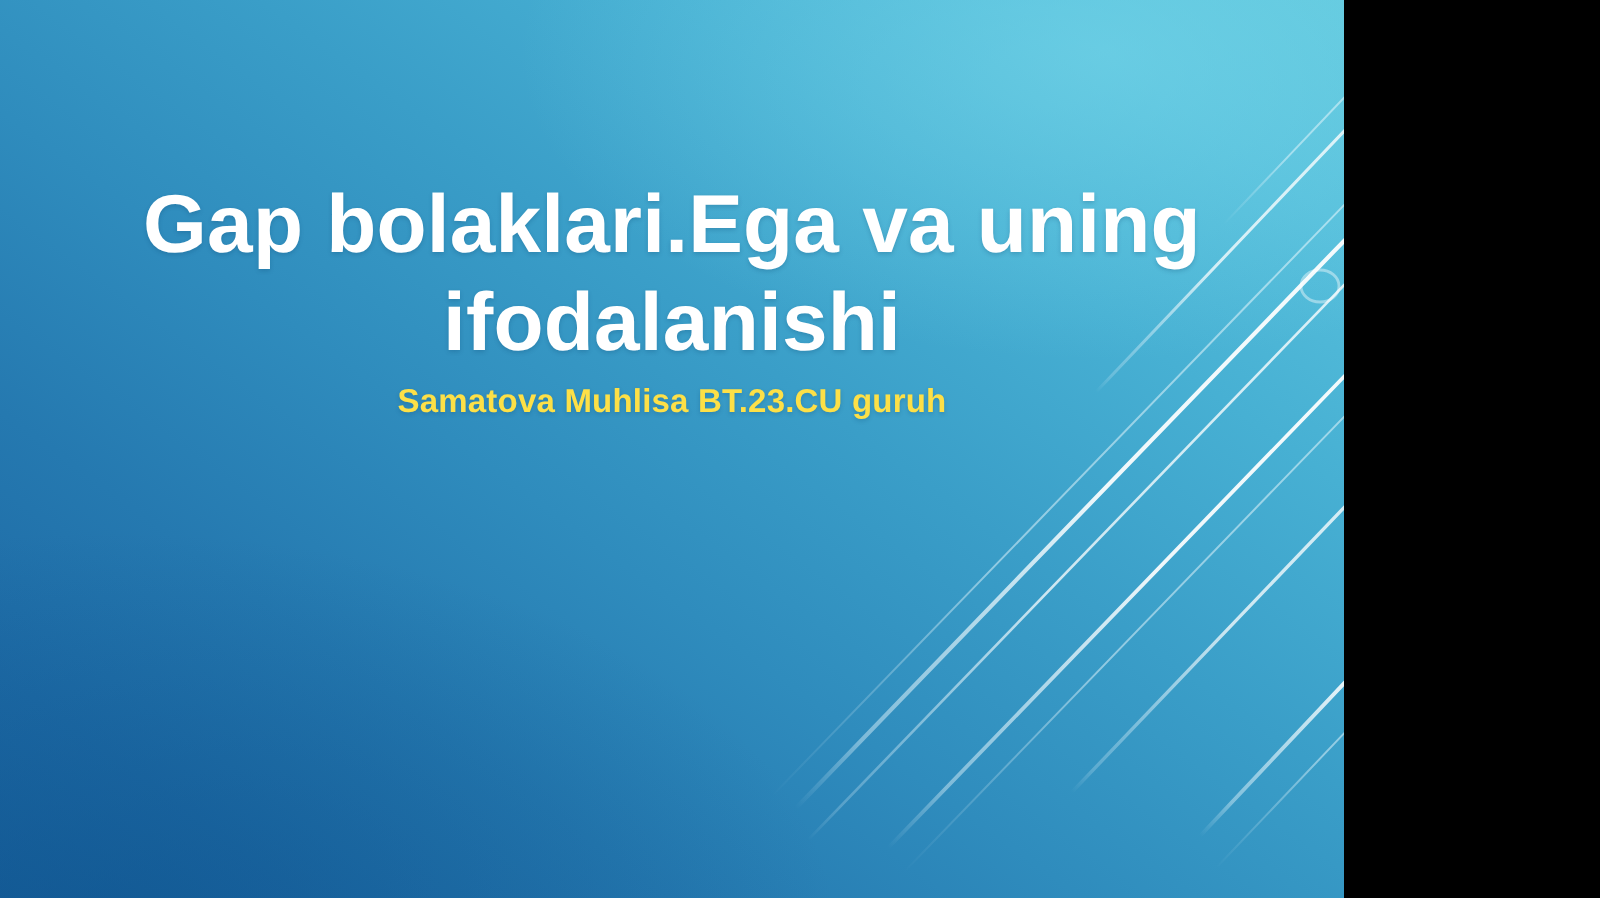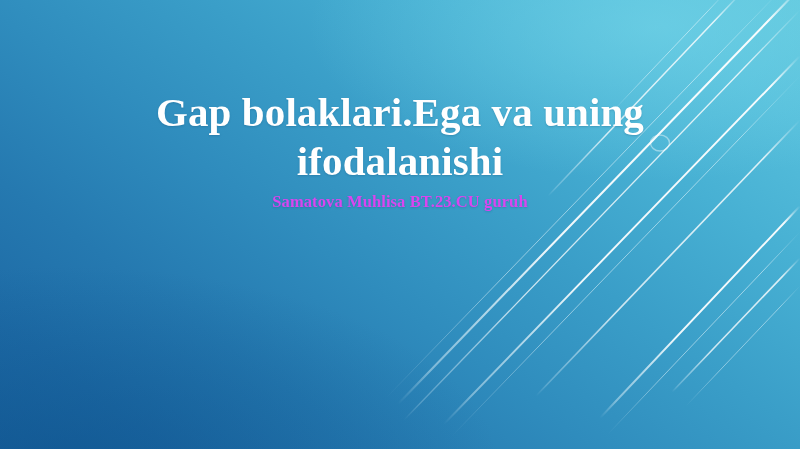--- a/index.html
+++ b/index.html
@@ -3,24 +3,24 @@
 <meta charset="utf-8">
 <title>Slide</title>
 <style>
   html, body {
     margin: 0;
     padding: 0;
     background: #000;
   }
   #slide {
     position: relative;
-    width: 800px;
+    width: 672px;
     height: 449px;
     overflow: hidden;
-    font-family: Liberation Serif, serif;
+    font-family: Liberation Sans, sans-serif;
     -webkit-font-smoothing: antialiased;
   }
   
   .bg-base {
     position: absolute;
     inset: 0;
     background: linear-gradient(216deg,
         #5fc7dd 0%,
         #55bedb 12%,
         #47b0d3 26%,
@@ -60,21 +60,21 @@
     margin: 0;
     color: #ffffff;
     font-size: 41px;
     font-weight: bold;
     line-height: 1.20;
     letter-spacing: 0.1px;
     text-shadow: 0 1px 2px rgba(10,60,100,0.22);
   }
   .slide-subtitle {
     margin: 6px 0 0 0;
-    color: #d946ef;
+    color: #fde047;
     font-size: 16.5px;
     font-weight: bold;
     line-height: 1.2;
     letter-spacing: 0.1px;
     text-shadow: 0 1px 2px rgba(10,60,100,0.22);
   }
 </style>
 </head>
 <body>
 

